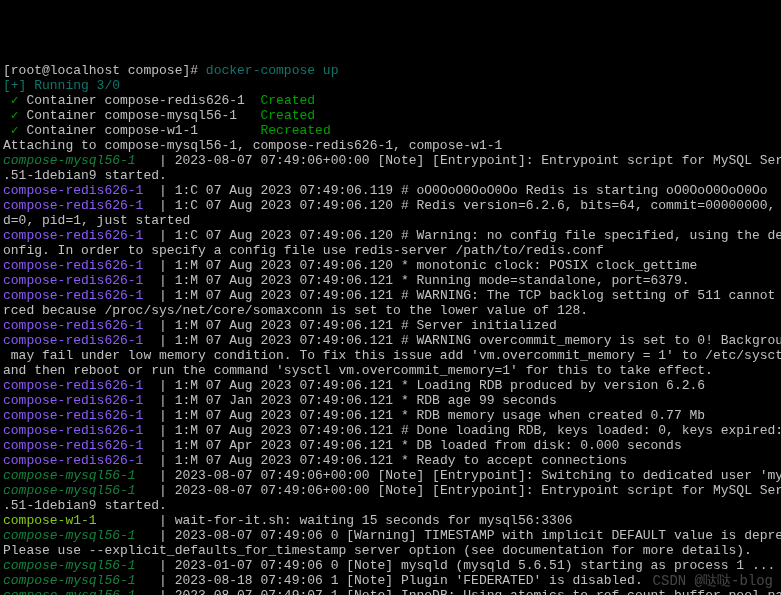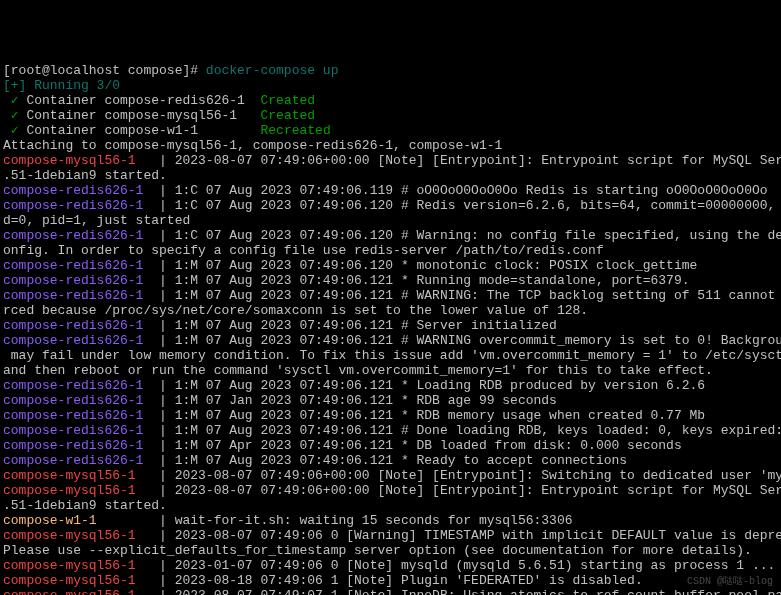--- a/index.html
+++ b/index.html
@@ -13,29 +13,29 @@
     width: 781px;
     height: 595px;
     box-sizing: border-box;
     overflow: hidden;
     white-space: pre;
     position: relative;
   }
   .white  { color: #c0c0c0; }
   .bwhite { color: #0f766e; }
   .green  { color: #00a000; }
-  .bgreen { color: #fdba74; }
+  .bgreen { color: #84cc16; }
   .byellow{ color: #8b5cf6; }
-  .bcyan  { color: #ef4444; }
+  .bcyan  { color: #15803d; font-style: italic; }
   .watermark {
     position: absolute;
     right: 8px;
     bottom: 6px;
     color: rgba(200,200,200,0.35);
-    font-size: 10px;
+    font-size: 14px;
   }
 </style>
 </head>
 <body>
 
 
 
 <div id="term"><span class="white">[root@localhost compose]# </span><span class="bwhite">docker-compose up</span>
 <span class="bwhite">[+] Running 3/0</span>
  <span class="green">✓</span> <span class="white">Container compose-redis626-1</span>  <span class="green">Created</span>                                                                     

